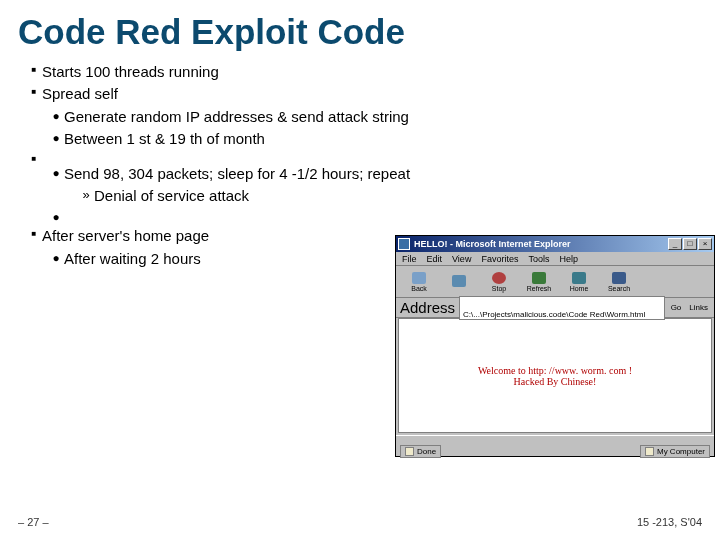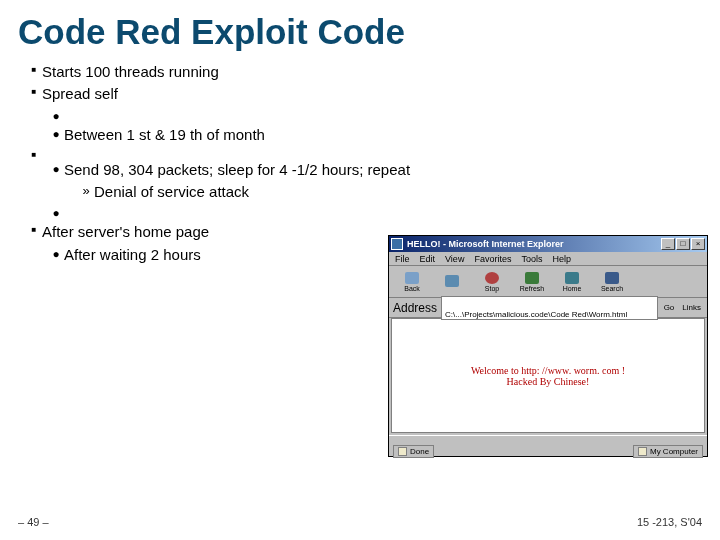--- a/index.html
+++ b/index.html
@@ -42,21 +42,21 @@
   .footer-right {
     position: absolute;
     right: 18px;
     bottom: 12px;
     font-size: 11px;
     color: #333;
   }
   
   .browser {
     position: absolute;
-    right: 12px;
+    right: 5px;
     top: 235px;
     width: 320px;
     height: 222px;
     background: #c0c0c0;
     border: 1px solid #000;
     font-family: Tahoma, Arial, sans-serif;
     font-size: 9px;
   }
   .titlebar {
     background: linear-gradient(90deg, #0a246a, #a6caf0);
@@ -97,21 +97,21 @@
   .tbtn .ic { width: 14px; height: 12px; background:#5b8bb0; border-radius:2px; margin-bottom:1px; }
   .tbtn.back .ic { background:#7aa0c8; }
   .tbtn.stop .ic { background:#b04040; border-radius:50%; }
   .tbtn.ref .ic { background:#3a7a3a; }
   .tbtn.home .ic { background:#3a7a8a; }
   .tbtn.search .ic { background:#3a5a8a; }
   .addrbar {
     height: 20px; display:flex; align-items:center; padding: 0 4px;
     border-bottom: 1px solid #808080; gap:4px;
   }
-  .addrbar .albl { font-size: 12px; }
+  .addrbar .albl { font-size: 15px; }
   .addrbar .afield {
     flex:1; height:14px; background:#fff; border:1px solid #808080;
     font-size:8px; padding: 11px 3px; line-height:13px; color:#000;
     overflow:hidden; white-space:nowrap;
   }
   .addrbar .go { font-size:8px; padding:0 2px; }
   .pagearea {
     background:#fff; margin: 0 2px 2px 2px;
     height: 115px; border:1px solid #808080;
     display:flex; flex-direction:column; align-items:center; justify-content:center;
@@ -138,20 +138,21 @@
   <div class="row l1">
       <span class="mk sq">■</span>
       <span class="txt">Starts 100 threads running</span>
     </div>
   <div class="row l1">
       <span class="mk sq">■</span>
       <span class="txt">Spread self</span>
     </div>
   <div class="row l2">
       <span class="mk ci">●</span>
+      <span class="txt">Generate random IP addresses &amp; send attack string</span>
     </div>
   <div class="row l2">
       <span class="mk ci">●</span>
       <span class="txt">Between 1 st &amp; 19 th of month</span>
     </div>
   <div class="row l1">
       <span class="mk sq">■</span>
     </div>
   <div class="row l2">
       <span class="mk ci">●</span>
@@ -235,14 +236,14 @@
         <div class="sic"></div>
         <span>Done</span>
       </div>
     <div class="sbox">
         <div class="sic"></div>
         <span>My Computer</span>
       </div>
   </div>
 </div>
 
-<div class="footer-left">– 49 –</div>
+<div class="footer-left">– 27 –</div>
 <div class="footer-right">15 -213, S'04</div>
 
 </body></html>

